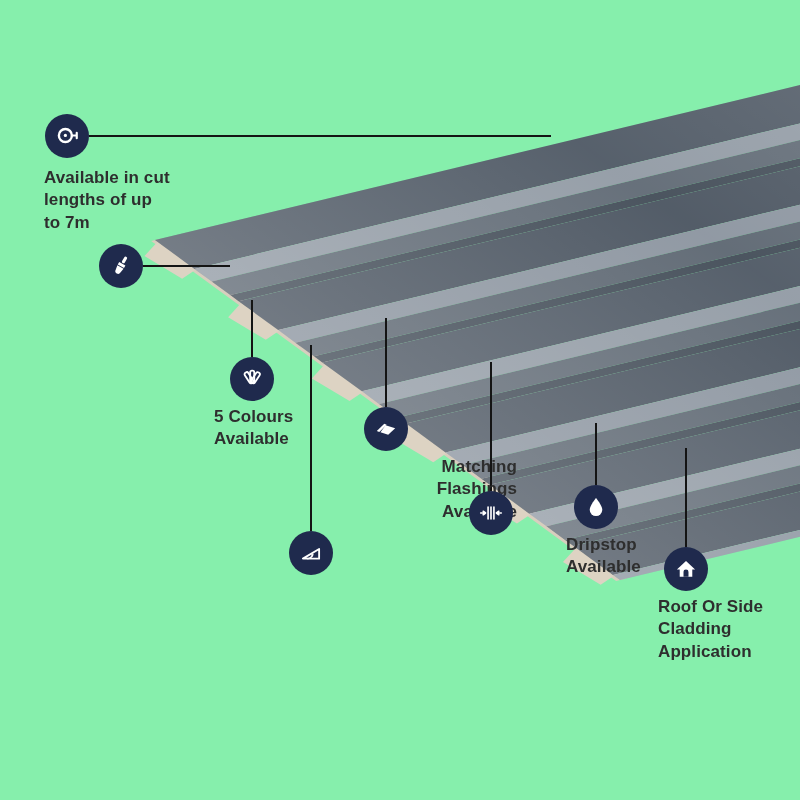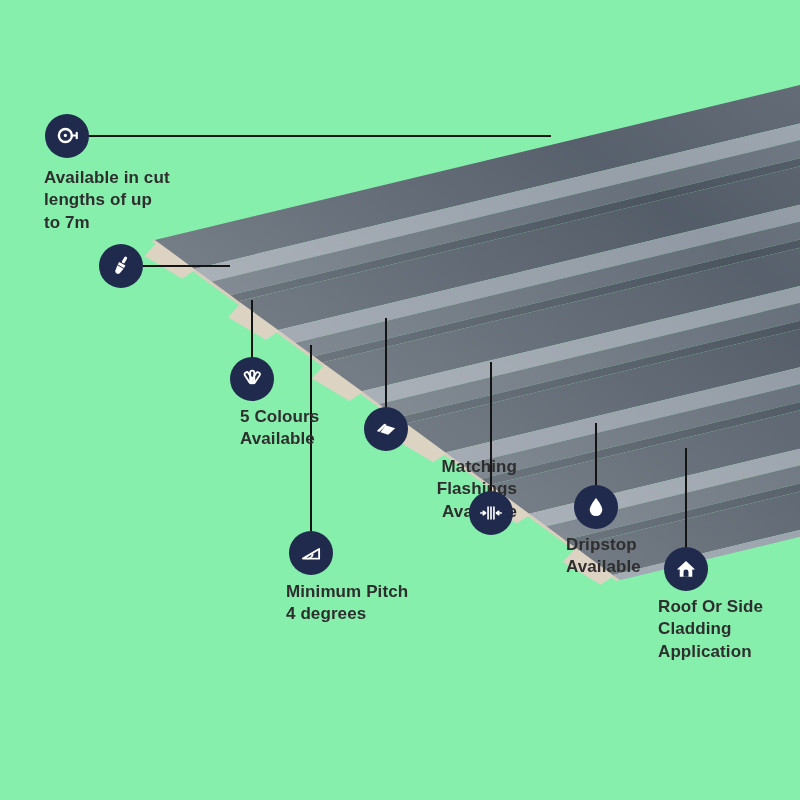--- a/index.html
+++ b/index.html
@@ -9,21 +9,21 @@
   .leader{position:absolute;background:#141414;z-index:1;}
   .leader.h{height:2px;}
   .leader.v{width:2px;}
   .icon-circle{position:absolute;width:44px;height:44px;border-radius:50%;
                background:#1f2a4d;display:flex;align-items:center;justify-content:center;z-index:2;}
   .feature-label{position:absolute;z-index:2;color:#2e2e2e;font-size:17px;line-height:1.32;
                  font-weight:600;white-space:pre-line;letter-spacing:.1px;}
   
   #icon-1{left:45px;top:114px;}  #label-1{left:44px;top:167px;width:180px;}
   #icon-2{left:99px;top:244px;}  #label-2{left:98px;top:294px;width:160px;}
-  #icon-3{left:230px;top:357px;} #label-3{left:240px;top:406px;width:160px;}
+  #icon-3{left:230px;top:357px;} #label-3{left:214px;top:406px;width:160px;}
   #icon-4{left:364px;top:407px;} #label-4{left:357px;top:456px;width:160px;text-align:right;}
   #icon-5{left:289px;top:531px;} #label-5{left:286px;top:581px;width:170px;}
   #icon-6{left:469px;top:491px;} #label-6{left:463px;top:540px;width:150px;}
   #icon-7{left:574px;top:485px;} #label-7{left:566px;top:534px;width:150px;}
   #icon-8{left:664px;top:547px;} #label-8{left:658px;top:596px;width:160px;}
 </style>
 </head>
 <body>
 
 <div id="stage">
@@ -133,22 +133,20 @@
 Flashings
 Available</div>
 
   <div id="icon-5" class="icon-circle">
     <svg width="26" height="26" viewBox="0 0 24 24">
       <path d="M4.5 17.2 H19.5 V8.3 Z" fill="none" stroke="#fff" stroke-width="1.7" stroke-linejoin="round"></path>
       <path d="M8.6 17.2 A5.6 5.6 0 0 0 13.5 13.8" fill="none" stroke="#fff" stroke-width="1.5"></path>
       <path d="M14.6 12.7 l-2.8 0.7 1.7 2.1 z" fill="#fff"></path>
     </svg>
   </div>
-  <div id="label-5" class="feature-label">Minimum Pitch
-4 degrees</div>
 
   <div id="icon-6" class="icon-circle">
     <svg width="26" height="26" viewBox="0 0 24 24">
       <g stroke="#fff" stroke-width="1.5" fill="none" stroke-linecap="round">
         <path d="M9.3 6.5 V17.5 M12 6.5 V17.5 M14.7 6.5 V17.5"></path>
         <path d="M2.5 12 H7 M7 12 l-2.2 -1.6 M7 12 l-2.2 1.6"></path>
         <path d="M21.5 12 H17 M17 12 l2.2 -1.6 M17 12 l2.2 1.6"></path>
       </g>
     </svg>
   </div>

